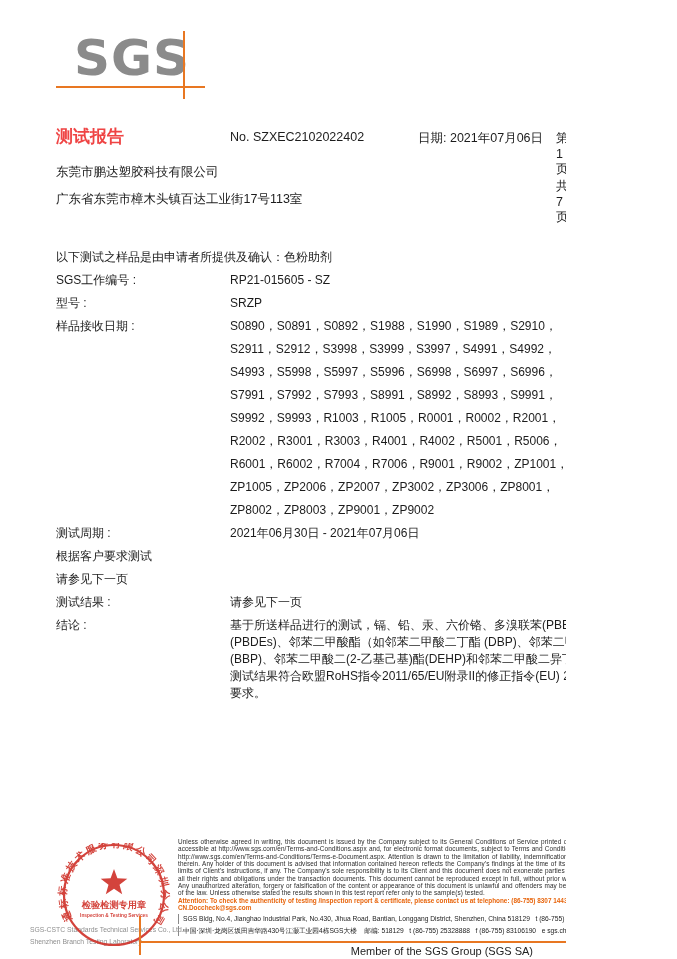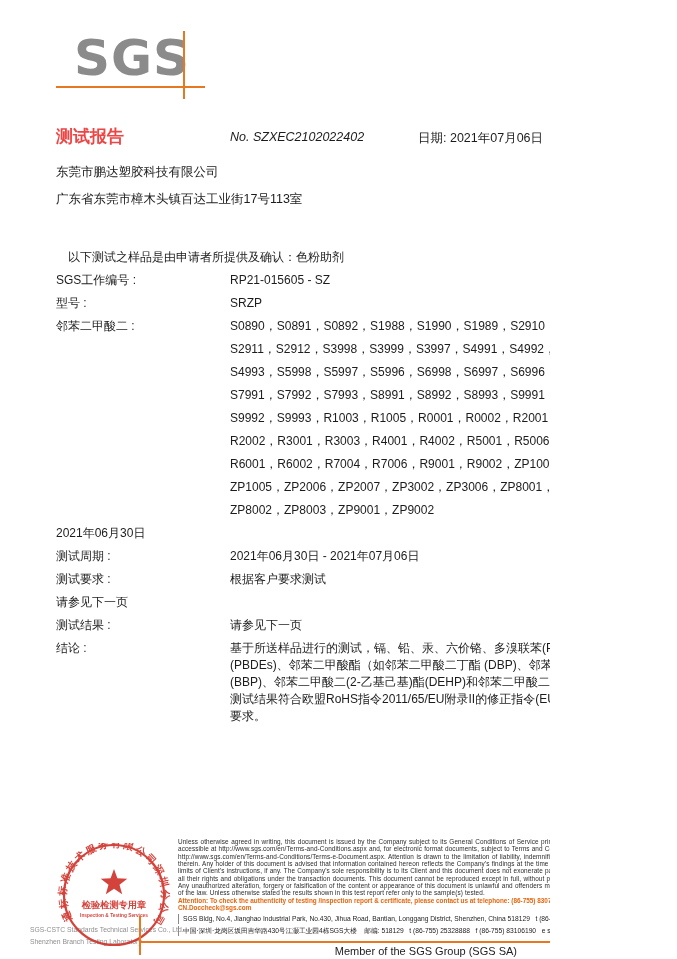--- a/index.html
+++ b/index.html
@@ -7,43 +7,44 @@
     background:#ffffff;
     font-family:"Liberation Sans","DejaVu Sans",sans-serif;
     color:#1c1c1c;
     -webkit-font-smoothing:antialiased;
   }
   .page{
     position:relative;
     width:550px;height:959px;
     background:#ffffff;
     overflow:hidden;
+    padding-left:16px;
   }
 
   
   .logo-text{
     position:absolute;left:74px;top:33px;
     font-size:50px;font-weight:bold;color:#8b8b8b;
     letter-spacing:1px;line-height:1;
     font-family:"DejaVu Sans","Liberation Sans",sans-serif;
   }
   .logo-hline{position:absolute;left:56px;top:86px;width:149px;height:2px;background:#e87722;}
   .logo-vline{position:absolute;left:183px;top:31px;width:2px;height:68px;background:#e87722;}
 
   
   .title{position:absolute;left:56px;top:125px;font-size:17px;font-weight:bold;color:#ef4444;}
-  .report-no{position:absolute;left:230px;top:130px;font-size:12.5px;font-style:italic;}
+  .report-no{position:absolute;left:230px;top:130px;font-size:12.5px;}
   .report-date{position:absolute;left:418px;top:130px;font-size:12.5px;}
   .report-page{position:absolute;left:556px;top:130px;font-size:12.5px;}
 
   .applicant{position:absolute;left:56px;top:159px;font-size:12.5px;line-height:27px;}
 
   
   .main{position:absolute;left:56px;top:246px;width:590px;font-size:12px;line-height:23px;}
-  .statement{margin:0 0 0 12px;}
+  .statement{margin:0 0 0 0;}
   .row{display:flex;align-items:flex-start;}
   .row .lbl{width:174px;flex:0 0 174px;}
   .row .val{flex:1;white-space:pre-line;}
   .row.conclusion .val{white-space:normal;line-height:17px;padding-top:3px;width:425px;max-width:425px;flex:0 0 425px;}
 
   
   .footer-right{position:absolute;left:178px;top:838px;width:482px;}
   .legal{
     font-size:6.4px;line-height:7.35px;color:#2b2b2b;
     text-align:justify;letter-spacing:0.1px;
@@ -95,43 +96,41 @@
       <div class="lbl">SGS工作编号 :</div>
       <div class="val">RP21-015605 - SZ</div>
     </div>
 
     <div class="row">
       <div class="lbl">型号 :</div>
       <div class="val">SRZP</div>
     </div>
 
     <div class="row">
-      <div class="lbl">邻苯二甲酸二 :</div>
+      <div class="lbl">样品接收日期 :</div>
       <div class="val">S0890，S0891，S0892，S1988，S1990，S1989，S2910，
 S2911，S2912，S3998，S3999，S3997，S4991，S4992，
 S4993，S5998，S5997，S5996，S6998，S6997，S6996，
 S7991，S7992，S7993，S8991，S8992，S8993，S9991，
 S9992，S9993，R1003，R1005，R0001，R0002，R2001，
 R2002，R3001，R3003，R4001，R4002，R5001，R5006，
 R6001，R6002，R7004，R7006，R9001，R9002，ZP1001，
 ZP1005，ZP2006，ZP2007，ZP3002，ZP3006，ZP8001，
 ZP8002，ZP8003，ZP9001，ZP9002</div>
     </div>
 
     <div class="row">
-      <div class="val">2021年06月30日</div>
     </div>
 
     <div class="row">
       <div class="lbl">测试周期 :</div>
       <div class="val">2021年06月30日 - 2021年07月06日</div>
     </div>
 
     <div class="row">
-      <div class="lbl">测试要求 :</div>
       <div class="val">根据客户要求测试</div>
     </div>
 
     <div class="row">
       <div class="val">请参见下一页</div>
     </div>
 
     <div class="row">
       <div class="lbl">测试结果 :</div>
       <div class="val">请参见下一页</div>

